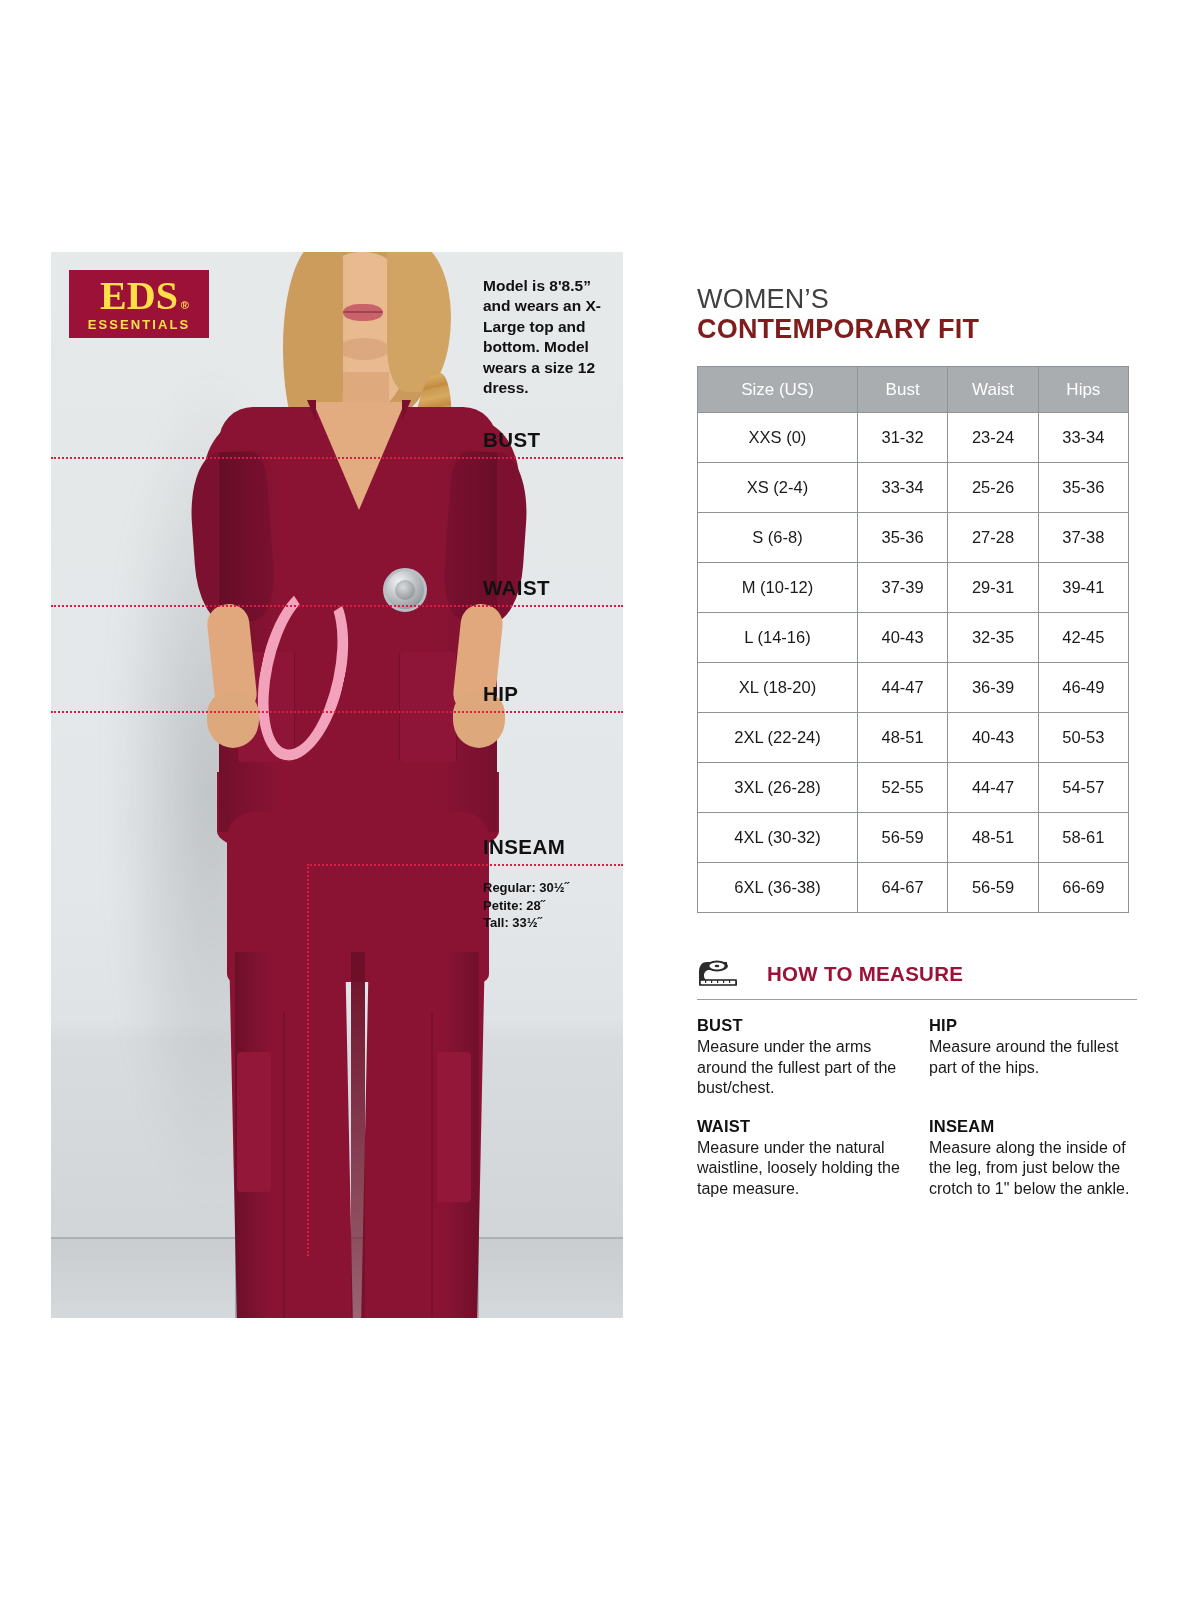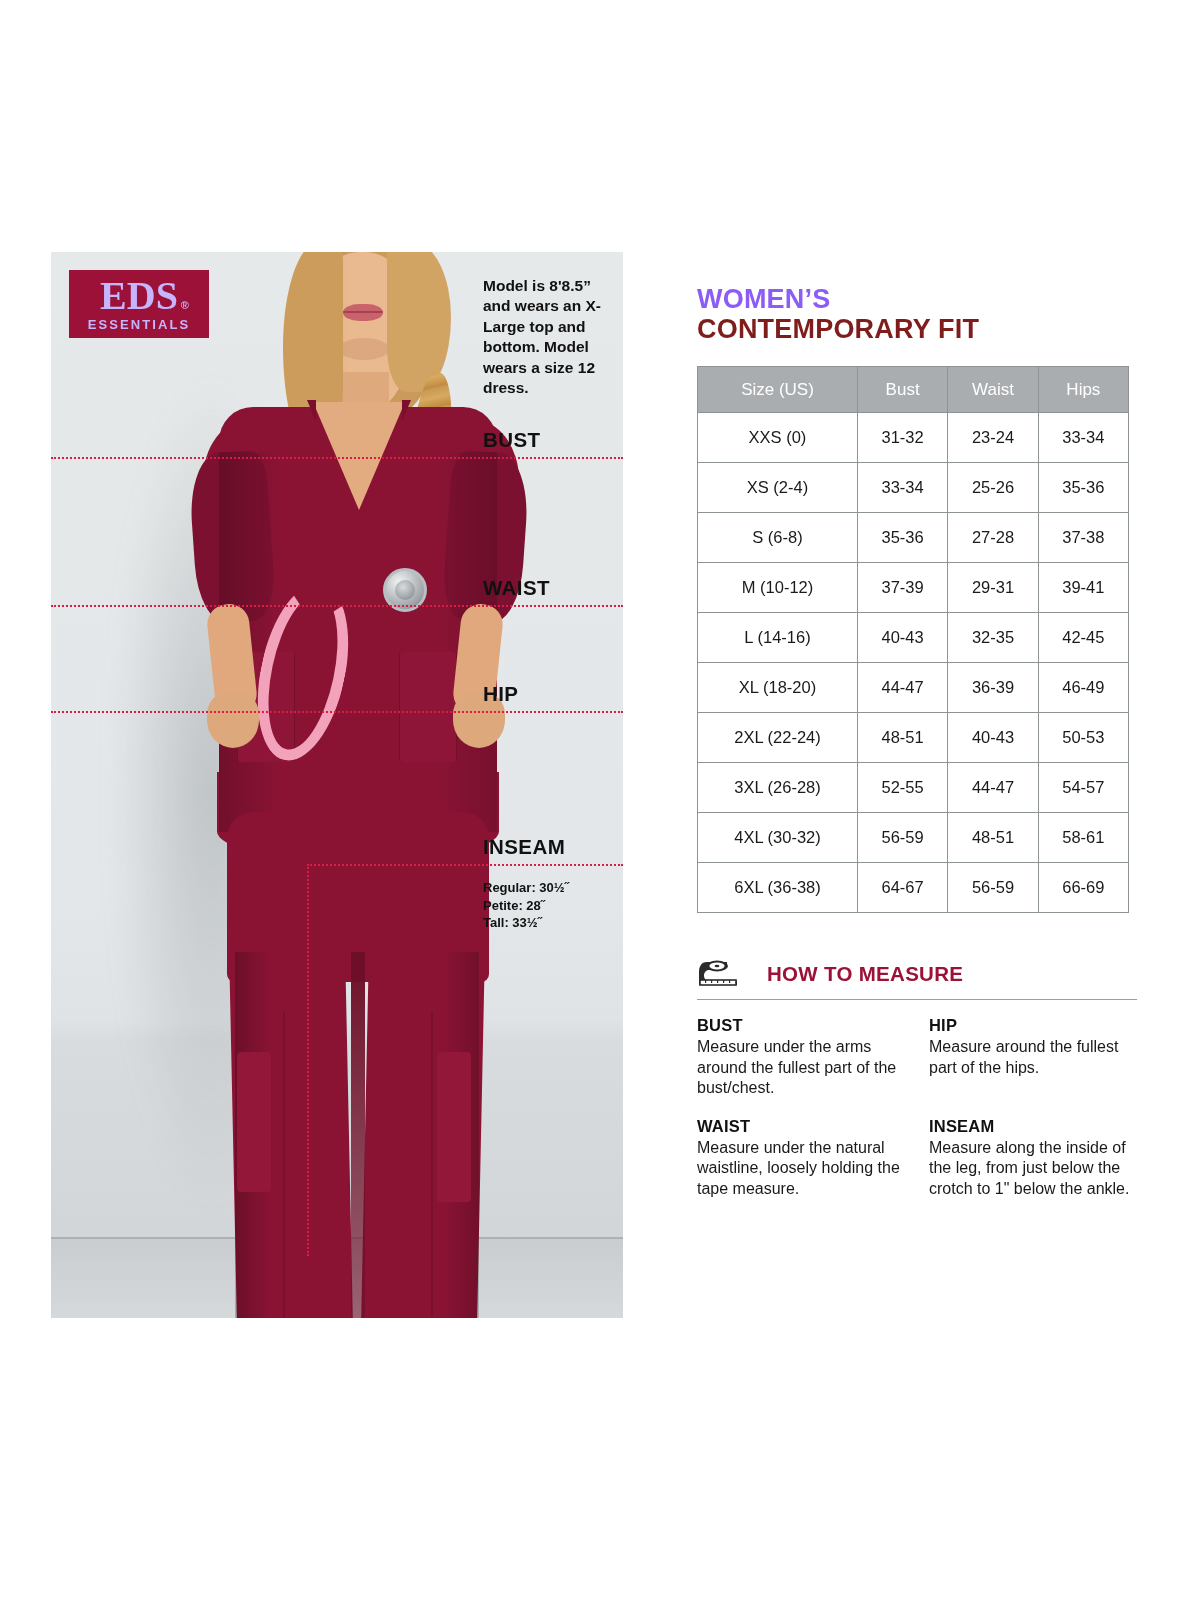--- a/index.html
+++ b/index.html
@@ -269,21 +269,21 @@
   }
 
   
   #eds-logo {
     position: absolute;
     left: 18px; top: 18px;
     width: 140px; height: 68px;
     background: #9c1137;
     display: flex; flex-direction: column;
     align-items: center; justify-content: center;
-    color: #c4b5fd;
+    color: #fde047;
   }
   #eds-logo .eds {
     font-size: 40px; font-weight: 700; letter-spacing: 0px; line-height: 0.95;
     font-family: "Liberation Serif", serif;
     position: relative;
   }
   #eds-logo .eds .reg {
     font-size: 11px; position: absolute; right: -11px; bottom: 4px; font-family:"Liberation Sans",sans-serif;
   }
   #eds-logo .essentials {
@@ -333,21 +333,21 @@
   #right-panel {
     position: absolute;
     left: 697px; top: 284px;
     width: 440px;
   }
   #chart-title {
     margin: 0;
   }
   #chart-title .line1 {
     display: block;
-    font-size: 27px; font-weight: 700; letter-spacing: 0.2px; color: #8b5cf6;
+    font-size: 27px; font-weight: 400; letter-spacing: 0.2px; color: #404040;
     line-height: 1.12;
   }
   #chart-title .line2 {
     display: block;
     font-size: 27px; font-weight: 700; letter-spacing: 0.2px; color: #7f1d1d;
     line-height: 1.12;
   }
 
   table#size-table {
     margin-top: 22px;

